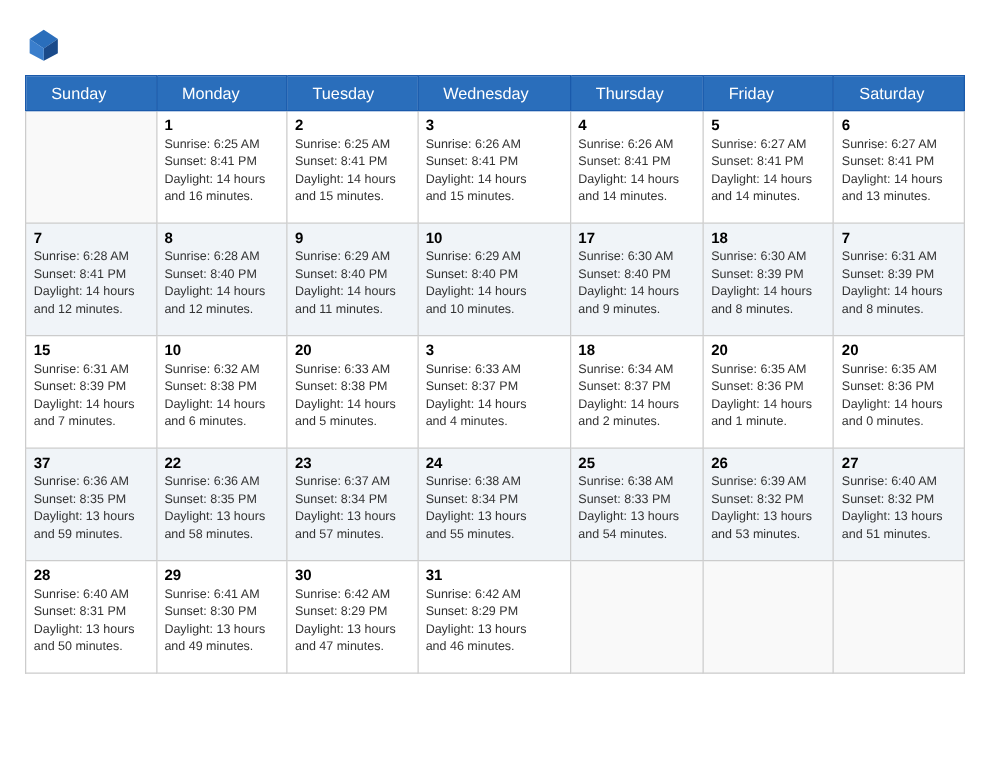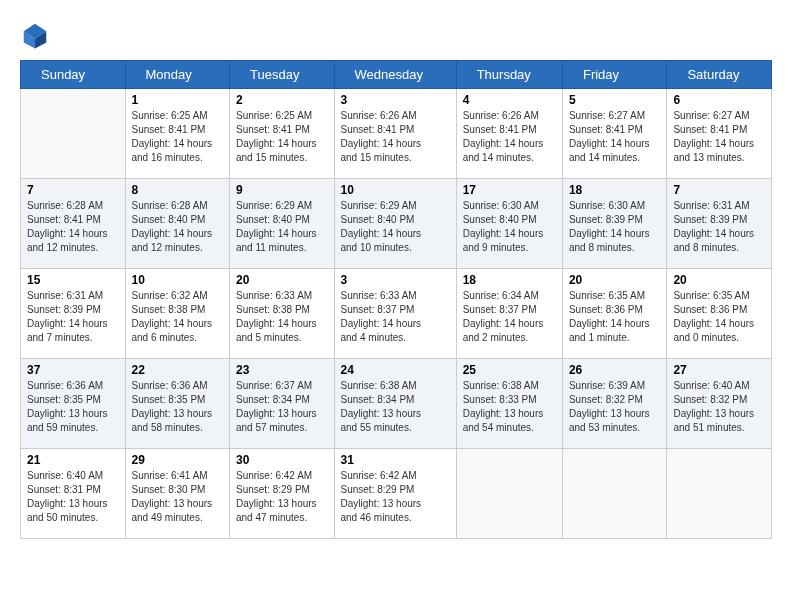--- a/index.html
+++ b/index.html
@@ -235,21 +235,21 @@
           <span class="day-number">26</span>
           <div class="day-info">Sunrise: 6:39 AM<br>Sunset: 8:32 PM<br>Daylight: 13 hours<br>and 53 minutes.</div>
         </td>
         <td>
           <span class="day-number">27</span>
           <div class="day-info">Sunrise: 6:40 AM<br>Sunset: 8:32 PM<br>Daylight: 13 hours<br>and 51 minutes.</div>
         </td>
       </tr>
       <tr>
         <td>
-          <span class="day-number">21</span>
+          <span class="day-number">28</span>
           <div class="day-info">Sunrise: 6:40 AM<br>Sunset: 8:31 PM<br>Daylight: 13 hours<br>and 50 minutes.</div>
         </td>
         <td>
           <span class="day-number">29</span>
           <div class="day-info">Sunrise: 6:41 AM<br>Sunset: 8:30 PM<br>Daylight: 13 hours<br>and 49 minutes.</div>
         </td>
         <td>
           <span class="day-number">30</span>
           <div class="day-info">Sunrise: 6:42 AM<br>Sunset: 8:29 PM<br>Daylight: 13 hours<br>and 47 minutes.</div>
         </td>

